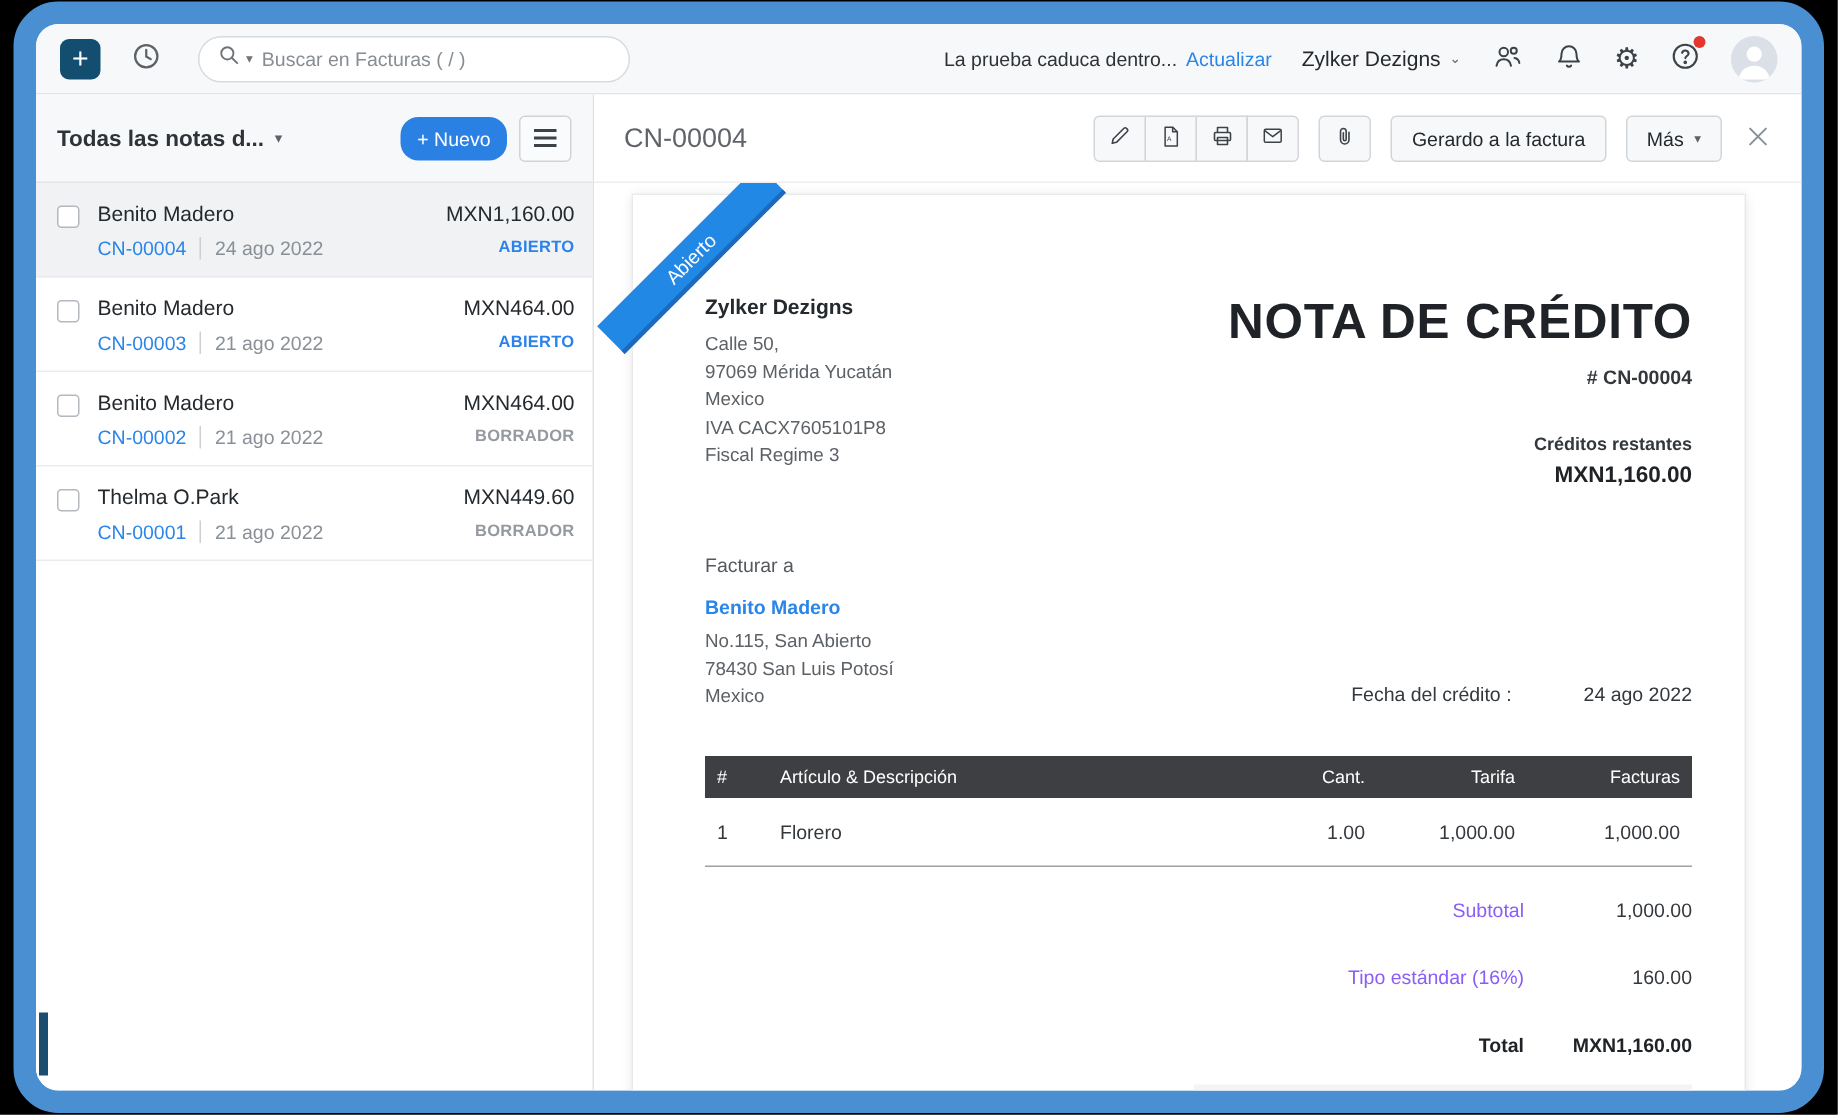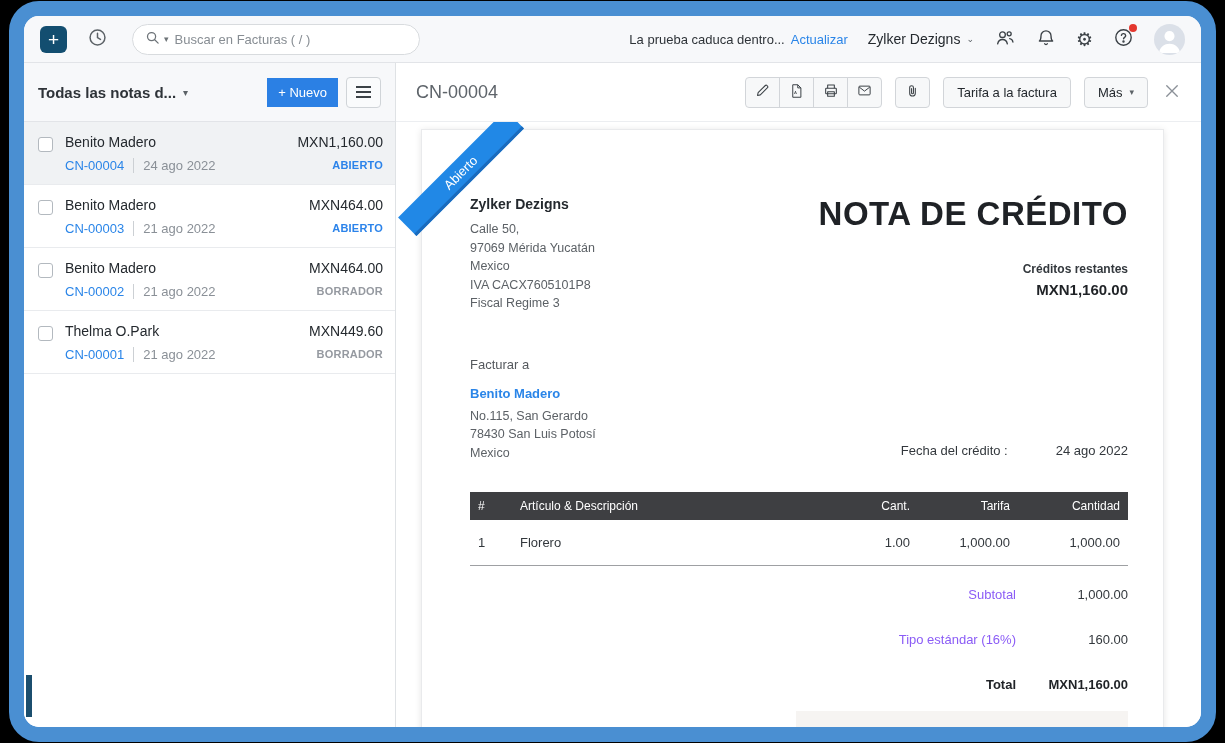--- a/index.html
+++ b/index.html
@@ -30,21 +30,21 @@
   .avatar { width:31px; height:31px; border-radius:50%; background:#dbe0e8; display:flex; align-items:center; justify-content:center; overflow:hidden; }
 
   
   .main { display:flex; height:calc(100% - 47px); }
 
   
   .sidebar { width:372px; border-right:1px solid #dfe2e5; display:flex; flex-direction:column; background:#fff; }
   .sidebar-header { height:59px; background:#f7f8fa; border-bottom:1px solid #e2e4e8; display:flex; align-items:center; padding:0 14px; }
   .filter-title { font-size:15px; font-weight:700; color:#2e3338; background:none; border:none; font-family:inherit; cursor:pointer; display:flex; align-items:center; gap:7px;text-align:center; }
   .filter-title .chev { font-size:10px; }
-  .new-btn { margin-left:auto; background:#2b80e4; color:#fff; border:none; border-radius:0; font-size:13px; padding:7px 11px; cursor:pointer; font-family:inherit; }
+  .new-btn { margin-left:auto; background:#2b80e4; color:#fff; border:none; border-radius:12px; font-size:13px; padding:7px 11px; cursor:pointer; font-family:inherit; }
   .list-menu-btn { margin-left:8px; width:35px; height:31px; border:1px solid #d0d4d8; background:#fafbfc; border-radius:4px; cursor:pointer; display:flex; flex-direction:column; align-items:center; justify-content:center; gap:3px; }
   .list-menu-btn i { display:block; width:15px; height:2px; background:#3c4247; }
   .cn-list { flex:1; overflow:hidden; }
   .cn-row { display:flex; padding:12px 12px 11px 12px; border-bottom:1px solid #e9ebee; cursor:pointer; min-height:60px; }
   .cn-row.selected { background:#f0f2f4; }
   .cn-check { width:15px; height:15px; border:1px solid #b3b9bf; border-radius:3px; background:#fff; margin:3px 12px 0 2px; flex:none; cursor:pointer; }
   .cn-mid { flex:1; }
   .cn-name { font-size:14px; color:#24292e; margin-bottom:8px; }
   .cn-sub { font-size:13px; display:flex; align-items:center; }
   .cn-num { color:#2a85e8; text-decoration:none; }
@@ -311,21 +311,21 @@
           </div>
 
           <button class="tool-btn solo">
             <span>
               <svg width="15" height="16" viewBox="0 0 24 24" fill="none" stroke="#3c4247" stroke-width="1.7" stroke-linecap="round">
                 <path d="M16.5 7.5v8a4.5 4.5 0 01-9 0v-9a3 3 0 016 0v8.5a1.5 1.5 0 01-3 0V8"></path>
               </svg>
             </span>
           </button>
 
-          <button class="txt-btn">Tarifa a la factura</button>
+          <button class="txt-btn">Gerardo a la factura</button>
 
           <button class="txt-btn">
             <span>Más</span>
             <span class="chev">▾</span>
           </button>
 
           <button class="close-btn">
             <span>
               <svg width="18" height="18" viewBox="0 0 24 24" stroke="#8a9097" stroke-width="1.8" stroke-linecap="round">
                 <path d="M5 5l14 14M19 5L5 19"></path>
@@ -343,47 +343,48 @@
             <div>
               <div class="company-name">Zylker Dezigns</div>
               <div class="addr-line">Calle 50,</div>
               <div class="addr-line">97069 Mérida Yucatán</div>
               <div class="addr-line">Mexico</div>
               <div class="addr-line">IVA CACX7605101P8</div>
               <div class="addr-line">Fiscal Regime 3</div>
             </div>
             <div class="title-block">
               <div class="doc-type">NOTA DE CRÉDITO</div>
+              <div class="doc-number"># CN-00004</div>
               <div class="credits-label">Créditos restantes</div>
               <div class="credits-value">MXN1,160.00</div>
             </div>
           </div>
 
           <div class="doc-mid">
             <div>
               <div class="billto-label">Facturar a</div>
               <a href="#" class="cust-name">Benito Madero</a>
-              <div class="addr-line">No.115, San Gerardo</div>
+              <div class="addr-line">No.115, San Abierto</div>
               <div class="addr-line">78430  San Luis Potosí</div>
               <div class="addr-line">Mexico</div>
             </div>
             <div class="date-row">
               <span class="date-label">Fecha del crédito :</span>
               <span>24 ago 2022</span>
             </div>
           </div>
 
           <table class="item-table">
             <thead>
               <tr>
                 <th class="col-num">#</th>
                 <th class="col-desc">Artículo &amp; Descripción</th>
                 <th class="col-qty">Cant.</th>
                 <th class="col-rate">Tarifa</th>
-                <th class="col-amt">Cantidad</th>
+                <th class="col-amt">Facturas</th>
               </tr>
             </thead>
             <tbody>
               <tr>
                 <td class="col-num">1</td>
                 <td class="col-desc">Florero</td>
                 <td class="col-qty">1.00</td>
                 <td class="col-rate">1,000.00</td>
                 <td class="col-amt">1,000.00</td>
               </tr>

